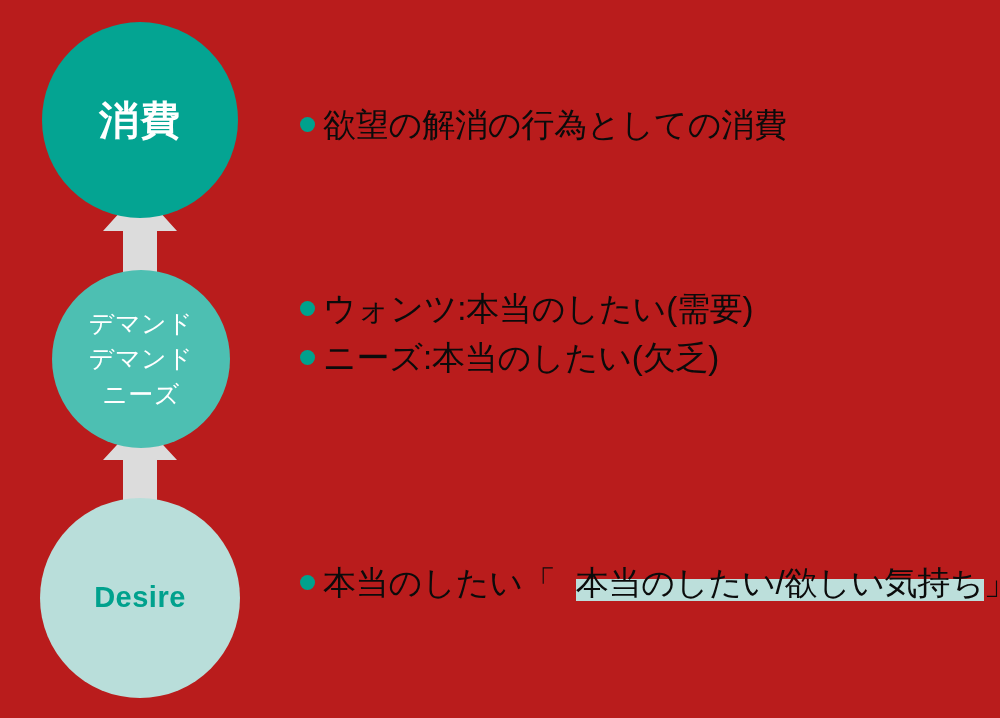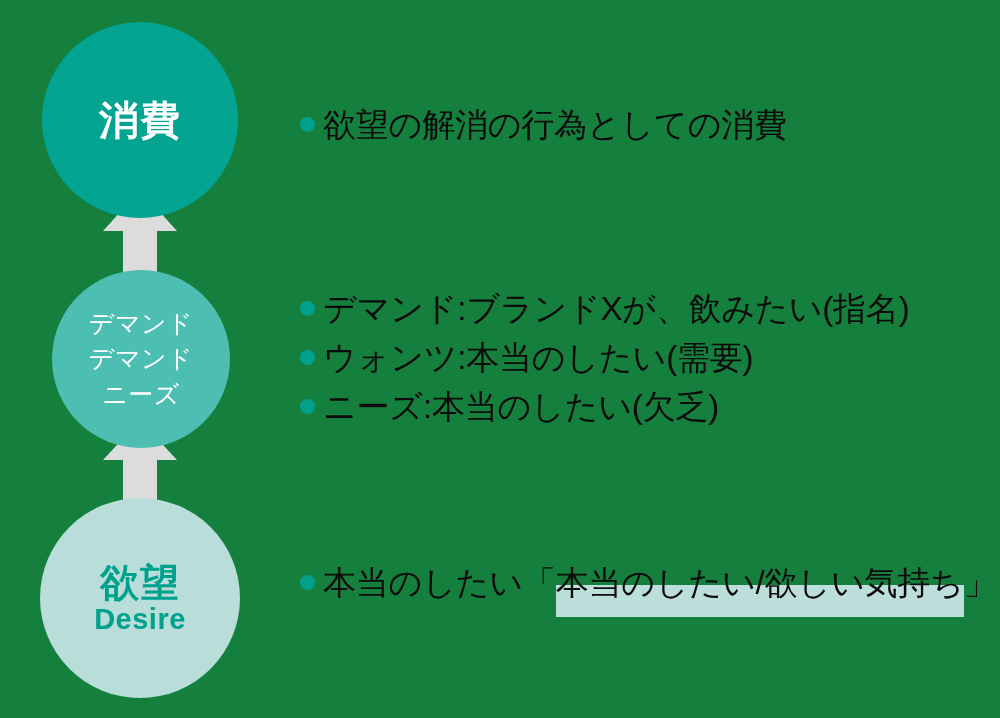--- a/index.html
+++ b/index.html
@@ -9,21 +9,21 @@
     background: #ffffff;
   }
   body {
     font-family: "Liberation Sans", "DejaVu Sans", sans-serif;
     -webkit-font-smoothing: antialiased;
   }
   #canvas {
     position: relative;
     width: 1000px;
     height: 718px;
-    background: #15803d;
+    background: #b91c1c;
     overflow: hidden;
   }
 
   
   .circle {
     position: absolute;
     border-radius: 50%;
     display: flex;
     flex-direction: column;
     align-items: center;
@@ -130,21 +130,22 @@
     letter-spacing: -0.2px;
     text-align: center;
   }
   .hl {
     background: linear-gradient(
         to bottom,
         rgba(0,0,0,0) 0%,
         rgba(0,0,0,0) 40%,
         #BCDFDB 40%,
         #BCDFDB 100%);
-    padding-bottom: 16px;
+    padding-bottom: 0;
+    margin-left: 20px;
   }
 </style>
 </head>
 <body>
 
 <div id="canvas">
 
   <div class="arrow" id="arrow-desire-to-demand">
     <svg viewBox="0 0 74 110" preserveAspectRatio="none" aria-hidden="true">
       <polygon points="37,0 74,40 54,40 54,110 20,110 20,40 0,40" fill="#DCDCDC"></polygon>
@@ -161,36 +162,31 @@
     <div class="circle-title">消費</div>
   </div>
 
   <div class="circle" id="circle-demand">
     <div class="circle-line">デマンド</div>
     <div class="circle-line">デマンド</div>
     <div class="circle-line">ニーズ</div>
   </div>
 
   <div class="circle" id="circle-desire">
-    <div class="circle-title">欲望</div>
     <div class="circle-sub">Desire</div>
   </div>
 
   <div class="bullet-group" id="group-consumption">
     <div class="bullet-row">
       <span class="bullet-dot"></span>
       <span class="bullet-text">欲望の解消の行為としての消費</span>
     </div>
   </div>
 
   <div class="bullet-group" id="group-demand">
-    <div class="bullet-row">
-      <span class="bullet-dot"></span>
-      <span class="bullet-text">デマンド:ブランドXが、飲みたい(指名)</span>
-    </div>
     <div class="bullet-row">
       <span class="bullet-dot"></span>
       <span class="bullet-text">ウォンツ:本当のしたい(需要)</span>
     </div>
     <div class="bullet-row">
       <span class="bullet-dot"></span>
       <span class="bullet-text">ニーズ:本当のしたい(欠乏)</span>
     </div>
   </div>
 

